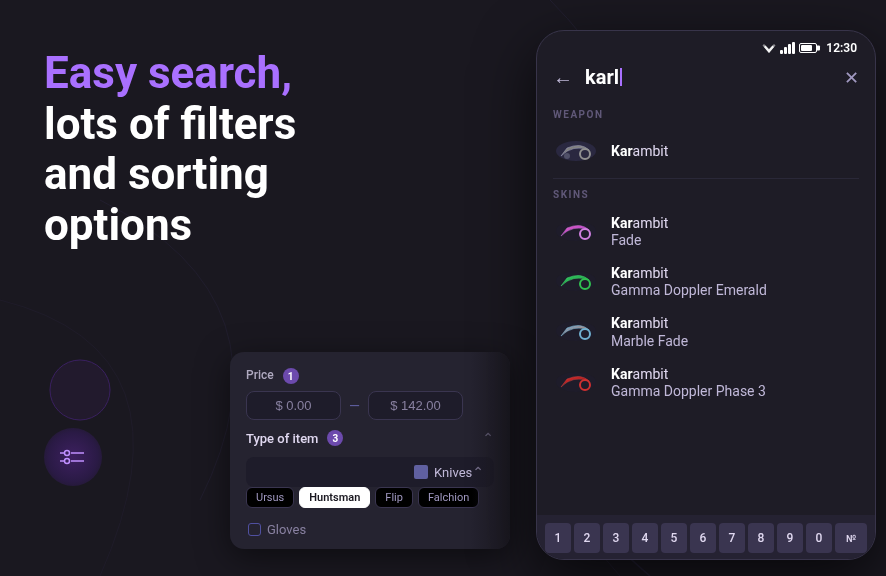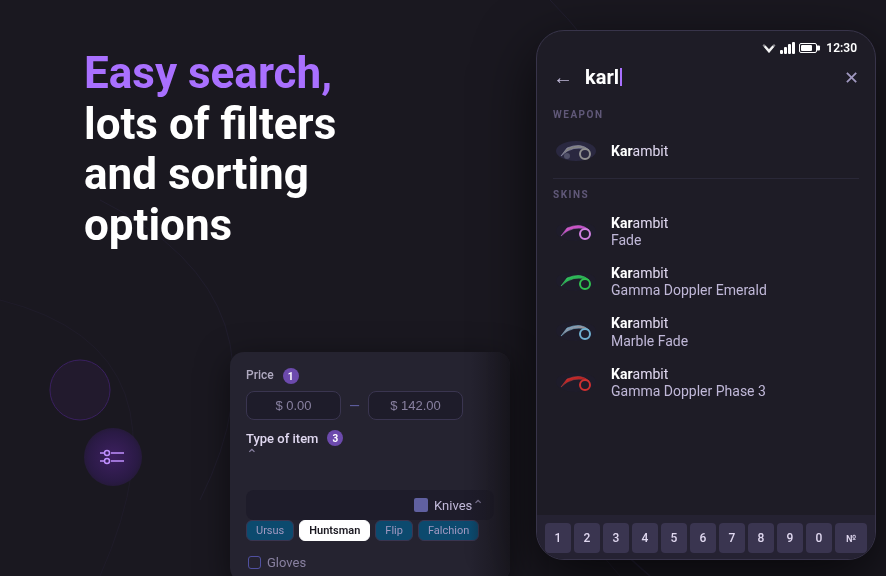--- a/index.html
+++ b/index.html
@@ -25,21 +25,20 @@
       position: absolute;
       left: 0;
       top: 0;
       width: 490px;
       height: 556px;
       display: flex;
       flex-direction: column;
       justify-content: flex-start;
       padding: 48px 40px 20px 44px;
       z-index: 1;
-      margin-left: 40px;
     }
 
     .headline {
       font-size: 44px;
       font-weight: 700;
       line-height: 1.15;
       color: #ffffff;
       margin-bottom: 8px;
     }
 
@@ -95,22 +94,21 @@
 
     .price-dash {
       color: #6060a0;
       font-size: 14px;
     }
 
     .filter-type-row {
       display: flex;
       align-items: flex-start;
       justify-content: space-between;
-      margin-bottom: 28px;
-      flex-direction: column;
+      margin-bottom: 11px;
     }
 
     .filter-type-label {
       font-size: 13px;
       color: #e0d8f0;
       font-weight: 500;
     }
 
     .filter-type-badge {
       background: #6c4aad;
@@ -148,21 +146,21 @@
       font-size: 13px;
     }
 
     .knife-tags {
       display: flex;
       gap: 5px;
       flex-wrap: wrap;
     }
 
     .knife-tag {
-      background: #0c4a6e;
+      background: #000000;
       border: 1px solid #3a3550;
       color: #a098c0;
       font-size: 11px;
       border-radius: 6px;
       padding: 3px 9px;
       cursor: pointer;
     }
 
     .knife-tag.active {
       background: #ffffff;

